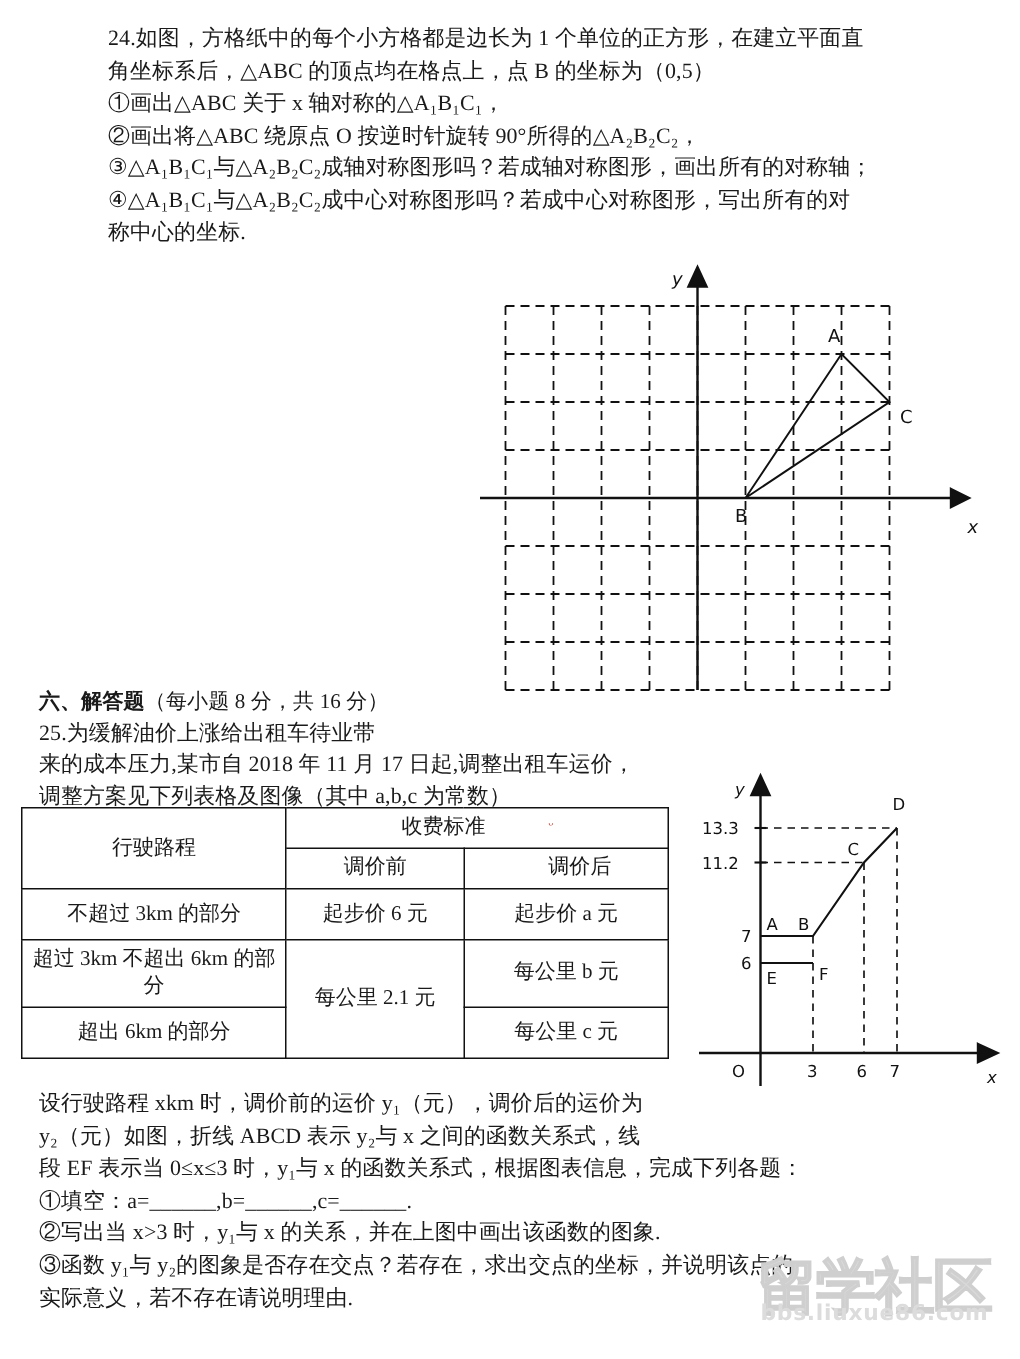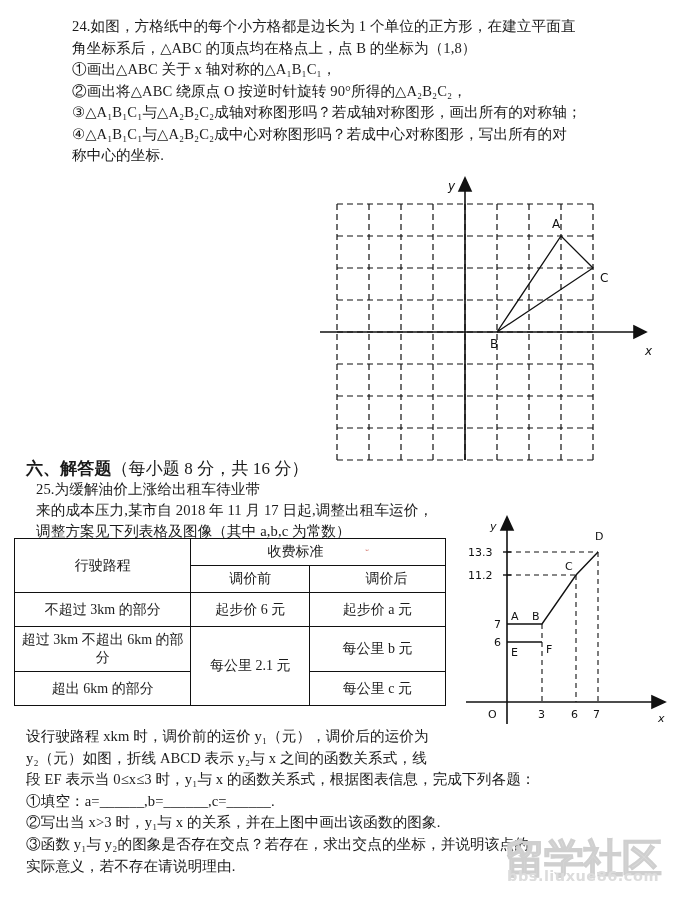--- a/index.html
+++ b/index.html
@@ -26,25 +26,25 @@
   .tblock {
     position: absolute;
     font-size: 14.6px;
     line-height: 21.5px;
     letter-spacing: 0.1px;
     white-space: nowrap;
   }
   .q24 { left: 26px; top: 16px; margin-left: 46px; }
   .q24 .line { height: 21.5px; }
 
-  .sechead { left: 26px; top: 458px; font-size: 17px; line-height: 21px;}
+  .sechead { left: 26px; top: 458px; font-size: 14px; line-height: 21px;}
   .sechead b { font-weight: bold; }
 
   .q25 { left: 26px; top: 479px; }
-  .q25 .line { height: 21.2px; margin-left: 10px; }
+  .q25 .line { height: 21.2px; }
 
   .qtail { left: 26px; top: 726px; }
   .qtail .line { height: 21.6px; }
 
   
   .fig1 {
     position: absolute;
     left: 318px;
     top: 172px;
     width: 346px;
@@ -124,21 +124,21 @@
     fill: #111;
   }
 </style>
 </head>
 <body>
 
 <div class="page">
 
   <div class="tblock q24">
     <div class="line">24.如图，方格纸中的每个小方格都是边长为 1 个单位的正方形，在建立平面直</div>
-    <div class="line">角坐标系后，△ABC 的顶点均在格点上，点 B 的坐标为（1,8）</div>
+    <div class="line">角坐标系后，△ABC 的顶点均在格点上，点 B 的坐标为（0,5）</div>
     <div class="line">①画出△ABC 关于 x 轴对称的△A₁B₁C₁，</div>
     <div class="line">②画出将△ABC 绕原点 O 按逆时针旋转 90°所得的△A₂B₂C₂，</div>
     <div class="line">③△A₁B₁C₁与△A₂B₂C₂成轴对称图形吗？若成轴对称图形，画出所有的对称轴；</div>
     <div class="line">④△A₁B₁C₁与△A₂B₂C₂成中心对称图形吗？若成中心对称图形，写出所有的对</div>
     <div class="line">称中心的坐标.</div>
   </div>
 
   <div class="fig1">
     <svg width="346" height="290" viewBox="0 0 346 290">
 

